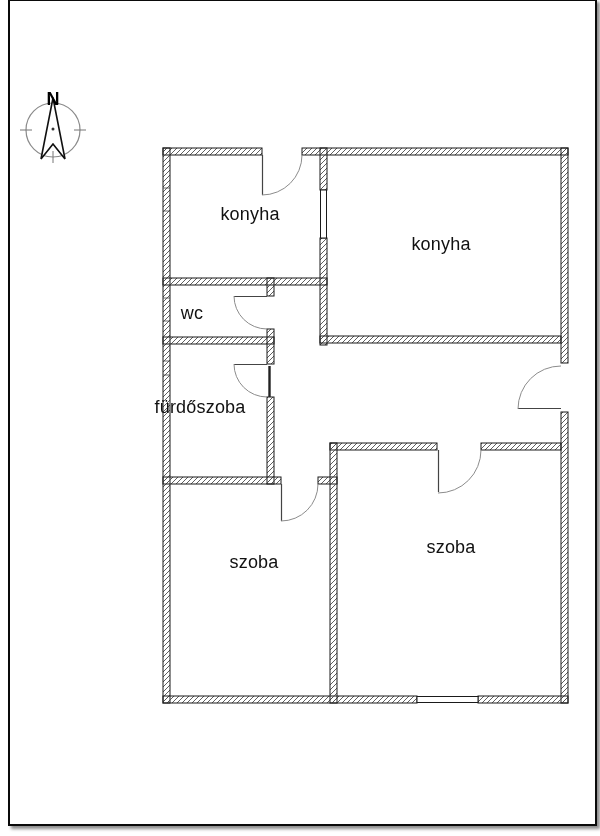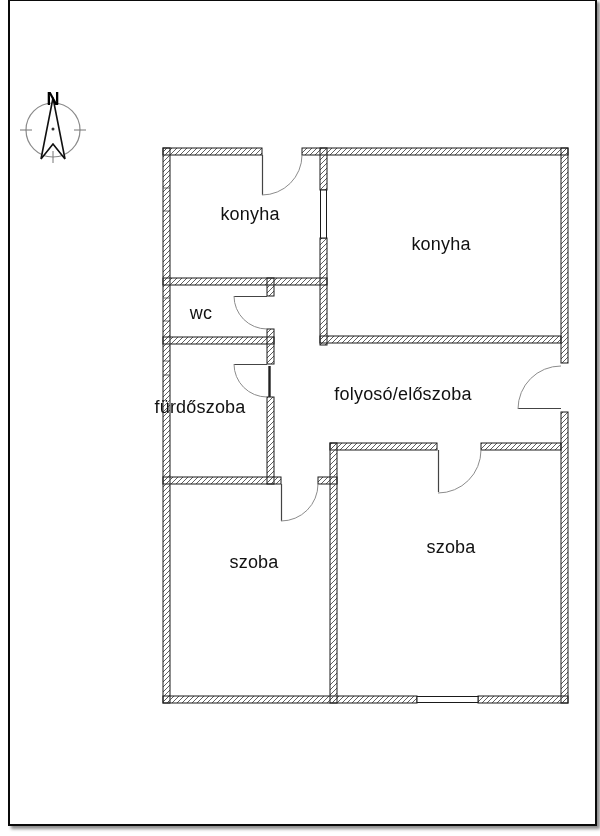--- a/index.html
+++ b/index.html
@@ -126,23 +126,22 @@
       <polygon points="53,98 65,159 53,144 41,159" fill="#ffffff" stroke="#111" stroke-width="1.6"></polygon>
       <circle cx="53" cy="129" r="1.5" fill="#333"></circle>
       <text x="53" y="105" text-anchor="middle" font-family="Liberation Sans, sans-serif" font-size="18" font-weight="bold" fill="#000">N</text>
     </g>
   </svg>
 
   <div class="room-label" style="left:250px;top:214px">konyha</div>
 
   <div class="room-label" style="left:441px;top:244px">konyha</div>
 
-  <div class="room-label" style="left:201px;top:313px">wc</div>
+  <div class="room-label" style="left:192px;top:313px">wc</div>
 
   <div class="room-label" style="left:200px;top:407px">fürdőszoba</div>
 
-  <div class="room-label" style="left:403px;top:394px">folyosó/előszoba</div>
 
   <div class="room-label" style="left:254px;top:562px">szoba</div>
 
   <div class="room-label" style="left:451px;top:547px">szoba</div>
 
 </div>
 
 </body></html>

